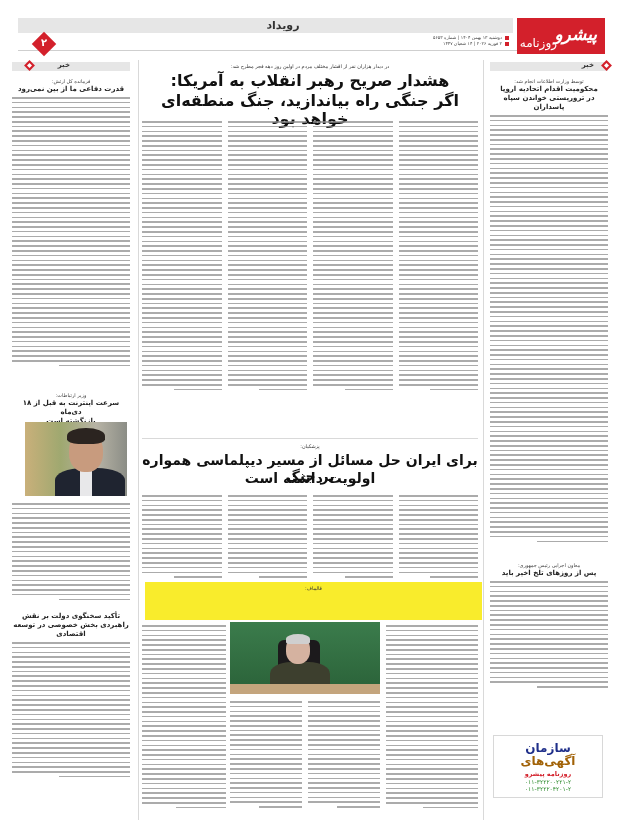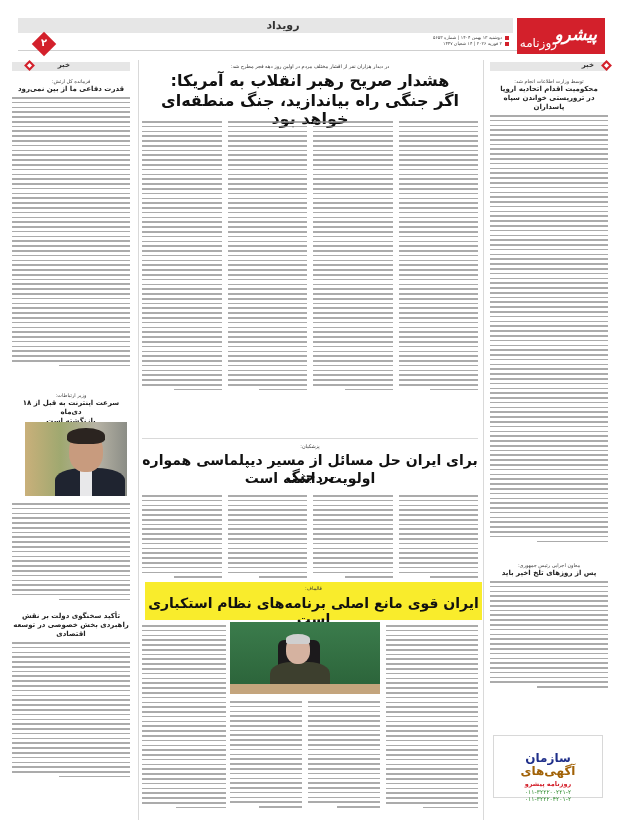--- a/index.html
+++ b/index.html
@@ -65,21 +65,21 @@
   .photo-hall { position: absolute; top: 622px; left: 230px; width: 150px; height: 72px; overflow: hidden; background: #2c6a3e; }
   .photo-hall .bg2 { position: absolute; top: 0; left: 0; width: 100%; height: 100%; background: linear-gradient(180deg, #3b7c4c 0%, #2a6138 100%); }
   .photo-hall .chair { position: absolute; top: 18px; left: 48px; width: 42px; height: 40px; background: #1c1a1c; border-radius: 6px; }
   .photo-hall .head { position: absolute; top: 14px; left: 56px; width: 24px; height: 28px; border-radius: 45%; background: #d5b2a0; }
   .photo-hall .hairg { position: absolute; top: 12px; left: 56px; width: 24px; height: 10px; border-radius: 50% 50% 20% 20%; background: #cfcfcf; }
   .photo-hall .body { position: absolute; top: 40px; left: 40px; width: 60px; height: 34px; border-radius: 35% 35% 0 0; background: #3d3f2e; }
   .photo-hall .desk { position: absolute; top: 62px; left: 0; width: 100%; height: 10px; background: #c4a57d; }
 
   
   .ad { position: absolute; top: 735px; left: 493px; width: 110px; height: 63px; border: 1px solid #d8d8d8; background: #fff; text-align: center; direction: rtl; }
-  .ad .a1 { font-size: 12px; font-weight: bold; color: #1f2f8a; line-height: 13px; margin-top: 16px; }
+  .ad .a1 { font-size: 12px; font-weight: bold; color: #1f2f8a; line-height: 13px; margin-top: 6px; }
   .ad .a2 { font-size: 12px; font-weight: bold; color: #a16207; line-height: 13px; }
   .ad .a3 { font-size: 6.5px; font-weight: bold; color: #d3202b; margin-top: 2px; }
   .ad .a4 { font-size: 6px; color: #2a8a2a; line-height: 7px; direction: ltr; }
 </style>
 </head>
 <body>
 
 <div class="masthead">
   <div class="mast-band"></div>
   <div class="mast-rule"></div>
@@ -715,21 +715,20 @@
       <div class="ln"></div>
       <div class="ln"></div>
       <div class="ln"></div>
       <div class="ln"></div>
       <div class="ln s"></div>
   </div>
 </div>
 
 <div class="yellow">
   <div class="yk">قالیباف:</div>
-  <div class="yh">ایران قوی مانع اصلی برنامه‌های نظام استکباری است</div>
 </div>
 
 <div class="col" style="top:622px;left:142px;width:84px;">
   <div class="txt">
     <div class="ln"></div>
       <div class="ln"></div>
       <div class="ln"></div>
       <div class="ln"></div>
       <div class="ln"></div>
       <div class="ln"></div>

